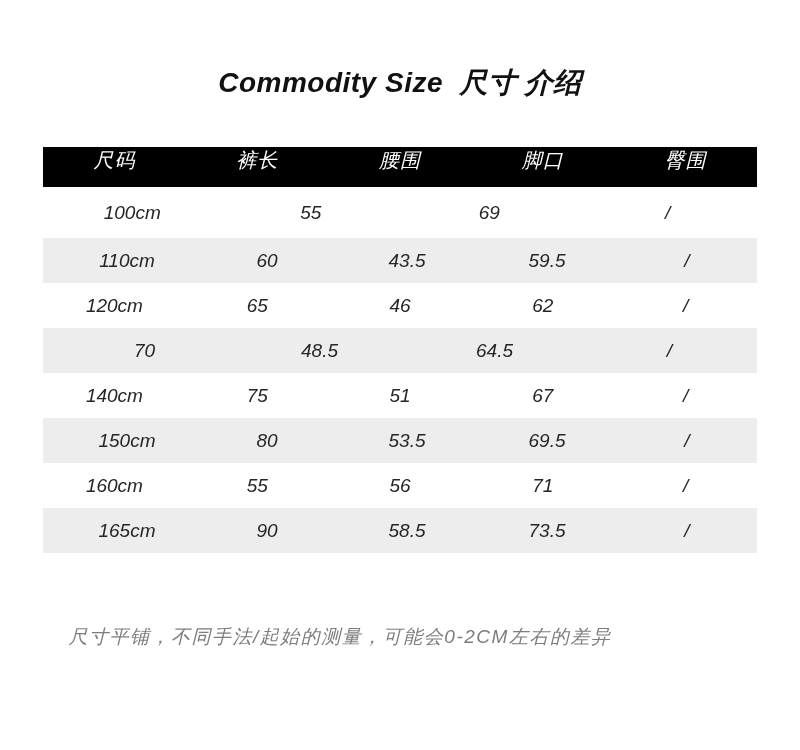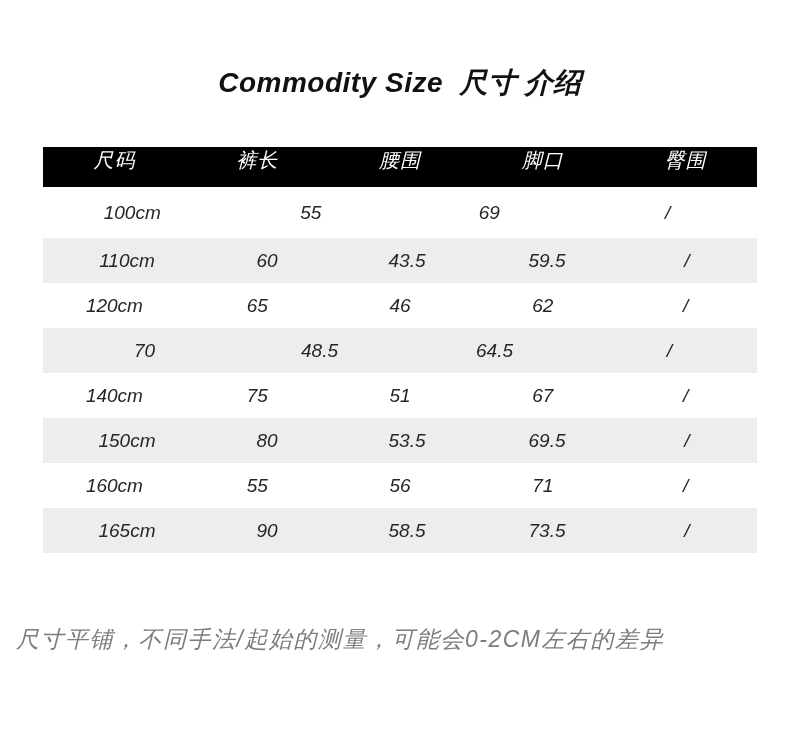--- a/index.html
+++ b/index.html
@@ -55,21 +55,21 @@
     text-align: center;
     font-size: 19px;
     color: var(--cell-text, #262626);
   }
   .footer-note {
     position: absolute;
     top: 624px;
     left: 0;
     width: 680px;
     text-align: center;
-    font-size: 23px;
+    font-size: 19px;
     color: var(--footer-text, #7d7d7d);
     letter-spacing: 1.5px;
   }
 </style>
 </head>
 <body style="--header-bg: #000000; --header-text: #ffffff; --stripe-bg: #ededed; --cell-text: #262626; --footer-text: #7d7d7d;">
 
 <h1 class="page-title">Commodity Size  尺寸 介绍</h1>
 
 <div class="size-table">

